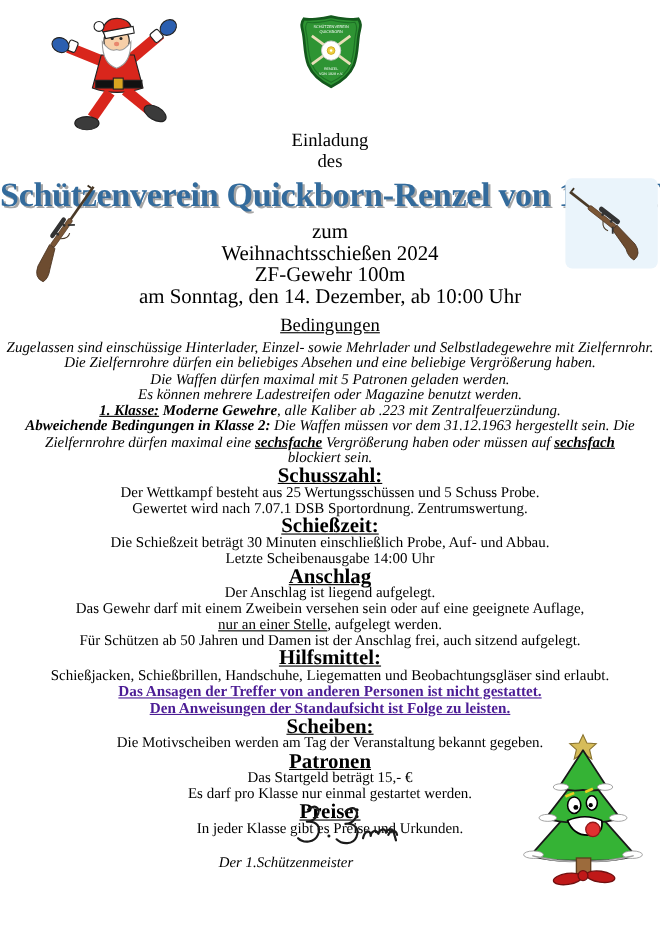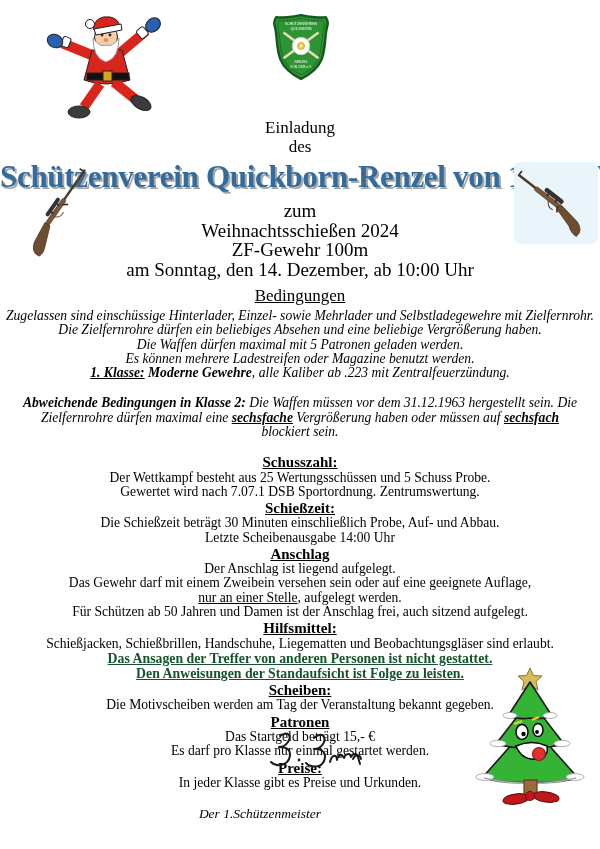--- a/index.html
+++ b/index.html
@@ -12,26 +12,26 @@
   .intro { padding-top:118px; font-size:17px; line-height:19px; }
   .club-title {
     margin-top:1px; font-size:31px; font-weight:bold; line-height:40px;
     color:#336b9c; letter-spacing:-0.3px; white-space:nowrap;
     text-shadow:2px 2px 0 #a6a6a6;
   }
   .event { margin-top:4px; font-size:19px; line-height:19.5px; }
   .h1 { margin-top:7px; font-size:17px; font-weight:normal; text-decoration:underline; line-height:20px; }
   .body-text { font-size:13.6px; line-height:14.3px; }
   .para { margin-top:3px;font-style:italic; }
-  .wrap3 { width:560px; margin:16px auto; }
-  .sec-h { margin-top:2px; font-size:15px; font-weight:bold; text-decoration:underline; line-height:15.2px; }
+  .wrap3 { width:560px; margin:0 auto; }
+  .sec-h { margin-top:2px; font-size:19px; font-weight:bold; text-decoration:underline; line-height:15.2px; }
   .bu { font-weight:bold; text-decoration:underline; }
   .b  { font-weight:bold; }
   .u  { text-decoration:underline; }
-  .warning { color:#14532d; font-weight:bold; text-decoration:underline; font-size:13.8px; line-height:15.2px; }
+  .warning { color:#4c1d95; font-weight:bold; text-decoration:underline; font-size:13.8px; line-height:15.2px; }
   .role { margin-top:16px; font-size:13.5px; }
   .role span { display:inline-block; transform:translateX(-40px); font-style:italic; }
   .ill { position:absolute; }
   .santa { left:40px; top:12px; }
   .crest { left:269px; top:12px; }
   .rifle-l { left:8px; top:158px; }
   .rifle-r { left:512px; top:160px; }
   .tree { left:466px; top:666px; }
   .sig { left:258px; top:726px; }
 </style>

